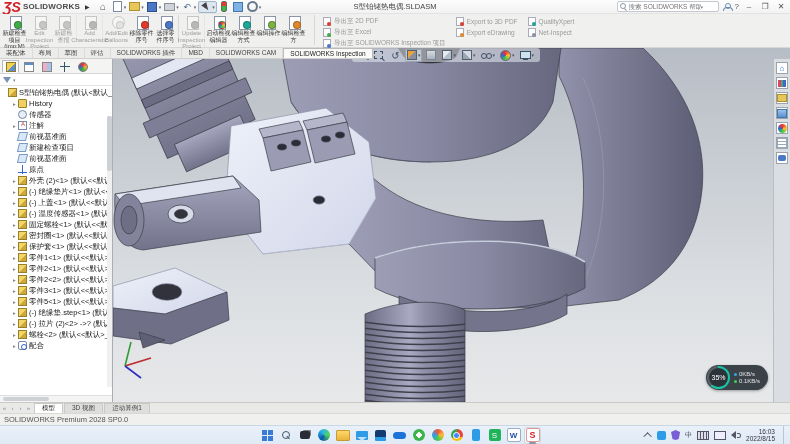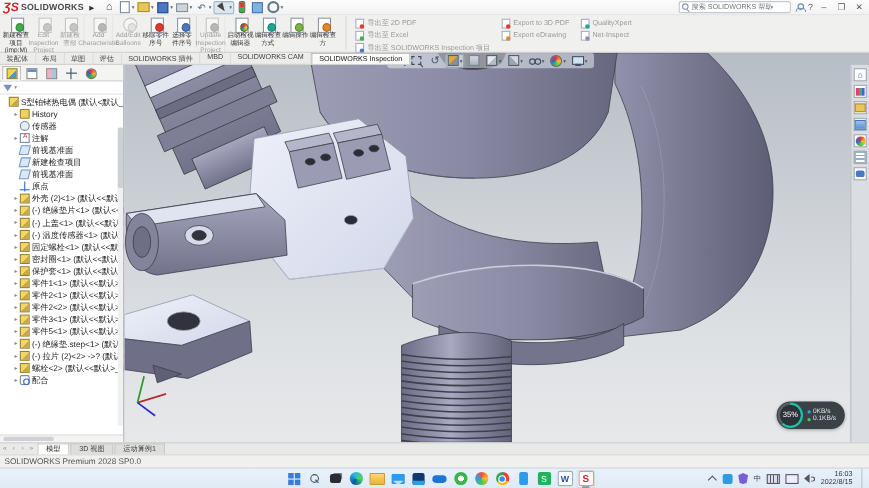--- a/index.html
+++ b/index.html
@@ -2,21 +2,21 @@
 <html><head>
 <meta charset="utf-8">
 <style>
   *{margin:0;padding:0;box-sizing:border-box;font-family:"Liberation Sans",sans-serif;}
   html,body{width:790px;height:444px;overflow:hidden;background:#d4d4d4;}
   .app{position:relative;width:790px;height:444px;background:#f0f0f0;font-size:9px;color:#333;}
 
   
   .titlebar{height:14px;display:flex;align-items:center;background:linear-gradient(#fdfdfd,#f2f2f2);border-bottom:1px solid #e2e2e2;padding:0 3px;position:relative;}
   .logo{display:flex;align-items:center;gap:2px;}
-  .logo-mark{color:#d22128;font-weight:bold;font-size:11px;font-style:italic;}
+  .logo-mark{color:#d22128;font-weight:bold;font-size:14px;font-style:italic;}
   .logo-text{color:#4a4a4a;font-weight:bold;font-size:8px;letter-spacing:.2px;}
   .logo-exp{font-size:6px;color:#333;margin:0 3px;}
   .qat{display:flex;align-items:center;gap:1px;margin-left:4px;}
   .qitem{display:inline-flex;align-items:center;height:12px;padding:0 1px;border-radius:2px;}
   .qitem .dd{display:none;font-size:5px;color:#667;margin-left:1px;font-style:normal;}
   .qitem.has-arrow .dd{display:inline;}
   .qitem.pressed{background:#dde6ef;border:1px solid #9fb6cc;}
   .qicon{width:11px;height:11px;display:inline-flex;align-items:center;justify-content:center;position:relative;font-style:normal;}
   .qicon.home::before{content:"⌂";font-size:10px;color:#555;}
   .qicon.new::before{content:"";width:7px;height:9px;background:#fff;border:1px solid #7a8aa0;}
@@ -257,20 +257,21 @@
           <i class="qicon rebuild"></i>
         </span>
         <span class="qitem">
           <i class="qicon fileprops"></i>
         </span>
         <span class="qitem has-arrow">
           <i class="qicon options"></i>
           <i class="dd">▾</i>
         </span>
       </div>
+    <div class="tb-title">S型铂铑热电偶.SLDASM</div>
     <div class="tb-right">
       <div class="searchbox">
         <span class="mag-ico"></span>
         <input class="search-input" placeholder="搜索 SOLIDWORKS 帮助" style="">
         <span class="sb-dd">▾</span>
       </div>
       <span class="login-ico"></span>
       <span class="help-q">?</span>
       <span class="winbtn">–</span>
       <span class="winbtn">❐</span>

